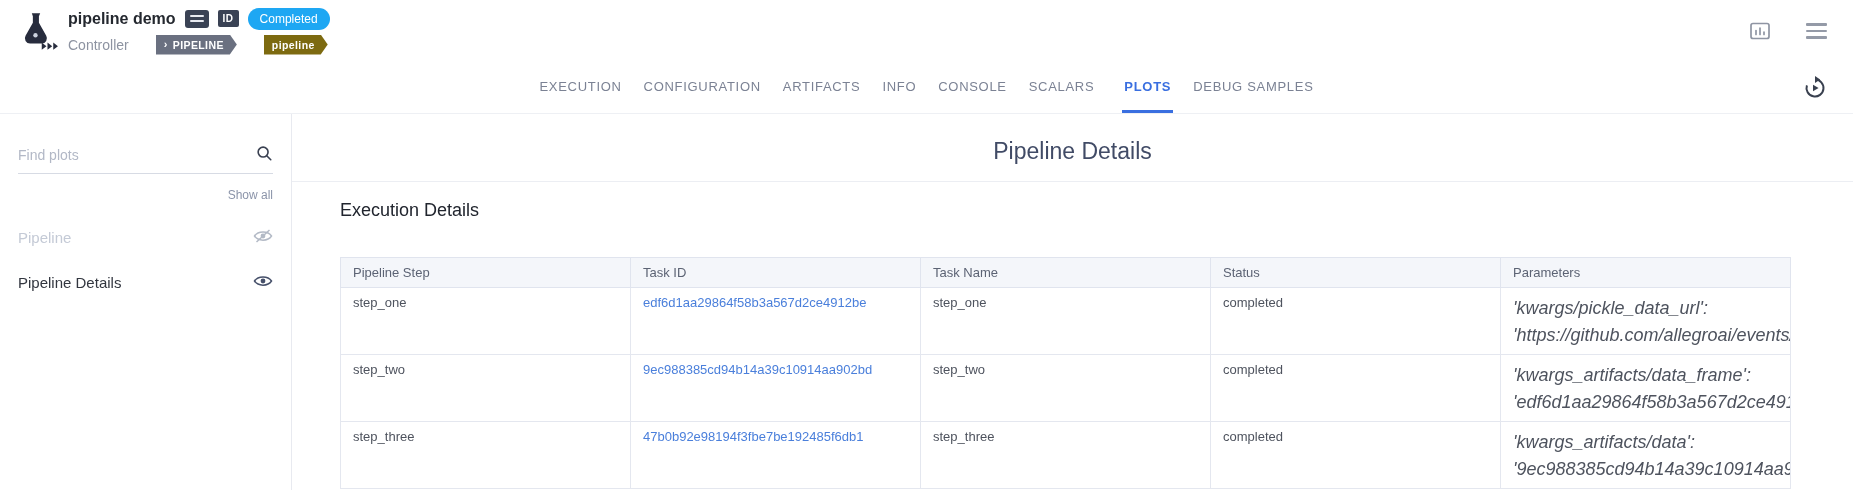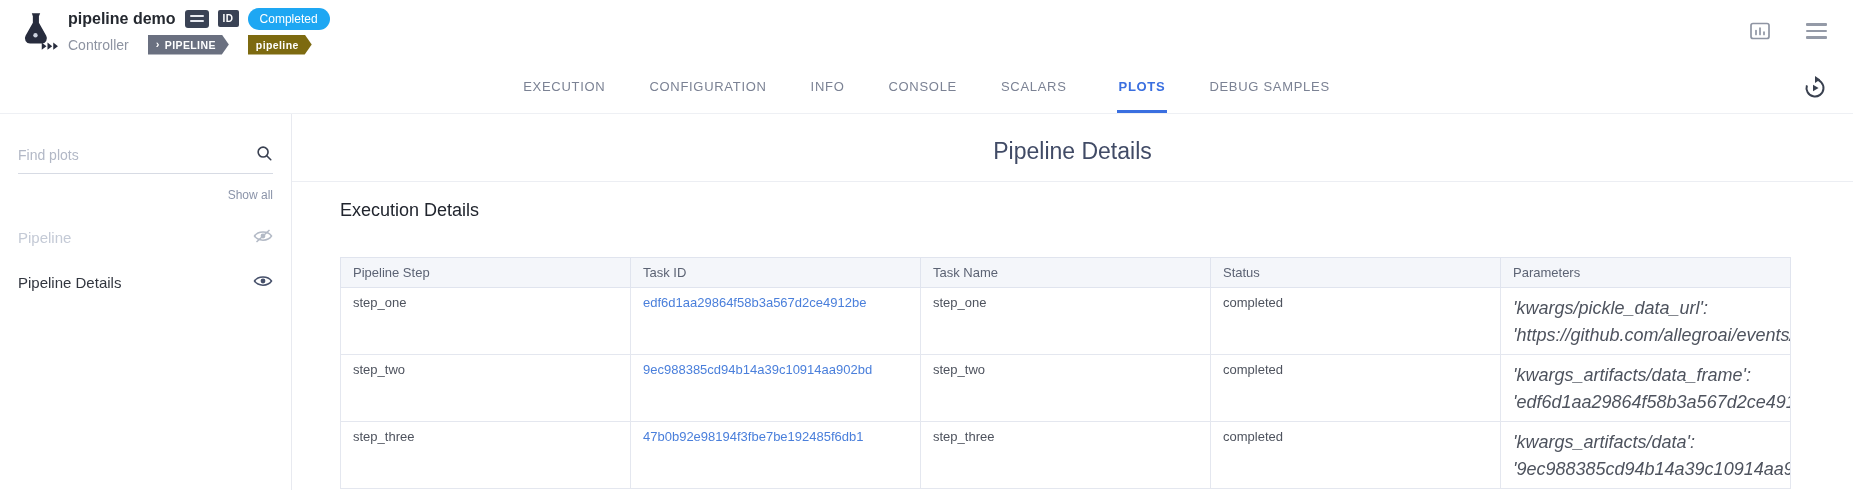--- a/index.html
+++ b/index.html
@@ -18,34 +18,34 @@
   .title-block { margin-left:8px; }
   .title-row { display:flex; align-items:center; gap:9px; }
   .app-title { font-size:16px; font-weight:700; color:#24282f; }
   .console-icon { width:24px; height:18px; background:#3a4254; border-radius:3px; position:relative; cursor:pointer; }
   .console-icon::before, .console-icon::after {
     content:""; position:absolute; left:5px; right:5px; height:2px; background:#e8eaf0; border-radius:1px;
   }
   .console-icon::before { top:5px; } .console-icon::after { top:10px; }
   .id-badge { background:#3a4254; color:#fff; font-size:10px; font-weight:700; padding:3px 5px; border-radius:2px; cursor:pointer; letter-spacing:.5px; }
   .status-pill { background:#1ea7f3; color:#fff; font-size:12px; padding:4px 12px; border-radius:12px; }
-  .subtitle-row { display:flex; align-items:center; gap:19px; margin-top:5px; }
+  .subtitle-row { display:flex; align-items:center; gap:27px; margin-top:5px; }
   .subtitle { font-size:14px; color:#8d93a1; }
   .tag { color:#fff; font-size:10.5px; font-weight:600; letter-spacing:.4px; padding:4px 13px 4px 8px; display:inline-flex; align-items:center; gap:5px;
          clip-path:polygon(0 0, calc(100% - 7px) 0, 100% 50%, calc(100% - 7px) 100%, 0 100%); }
   .tag .chev { font-size:11px; font-weight:700; line-height:1; }
   .tag-gray { background:#6a7080; }
   .tag-gold { background:#7d6a10; }
   .topbar-right { margin-left:auto; display:flex; align-items:center; gap:34px; }
   .icon-btn { cursor:pointer; display:flex; align-items:center; justify-content:center; }
   .menu-icon { display:flex; flex-direction:column; gap:4px; }
   .menu-icon span { display:block; width:21px; height:2.4px; background:#949aa7; border-radius:1px; }
 
   
-  .tabbar { height:52px; flex:0 0 auto; display:flex; align-items:stretch; justify-content:center; gap:40px; position:relative; border-bottom:1px solid #eef0f4; background:#fff; }
+  .tabbar { height:52px; flex:0 0 auto; display:flex; align-items:stretch; justify-content:center; gap:18px; position:relative; border-bottom:1px solid #eef0f4; background:#fff; }
   .tab { display:flex; align-items:center; font-size:13px; font-weight:500; letter-spacing:.7px; color:#7b8294; cursor:pointer; border-bottom:3px solid transparent; padding:0 2px; }
   .tab.active { color:#3a6fe0; font-weight:700; border-bottom-color:#3a6fe0;margin-left:8px; }
   .refresh-btn { position:absolute; right:26px; top:50%; transform:translateY(-50%); }
 
   
   .content { flex:1 1 auto; display:flex; min-height:0; background:#fafbfd; }
 
   .sidebar { width:292px; flex:0 0 auto; background:#fff; border-right:1px solid #e8eaf0; padding:30px 18px 0 18px; }
   .search-wrap { display:flex; align-items:center; border-bottom:1px solid #d7dbe4; padding-bottom:7px; }
   .search-input { border:none; outline:none; flex:1; font-size:14px; color:#1d4ed8; font-family:"Liberation Sans", sans-serif; background:transparent; }
@@ -115,20 +115,21 @@
           <span></span>
           <span></span>
           <span></span>
         </span>
     </div>
   </header>
 
   <nav class="tabbar">
     <div class="tab">EXECUTION</div>
     <div class="tab">CONFIGURATION</div>
+    <div class="tab">ARTIFACTS</div>
     <div class="tab">INFO</div>
     <div class="tab">CONSOLE</div>
     <div class="tab">SCALARS</div>
     <div class="tab active">PLOTS</div>
     <div class="tab">DEBUG SAMPLES</div>
     <span class="icon-btn refresh-btn">
       <svg width="24" height="24" viewBox="0 0 24 24">
         <path d="M12 3.5 a8.5 8.5 0 1 1 -8.1 5.9" fill="none" stroke="#39404f" stroke-width="2"></path>
         <path d="M12 0 l5.2 3.5 -5.2 3.5 z" fill="#39404f"></path>
         <path d="M10 8.8 l5.6 3.2 -5.6 3.2 z" fill="#39404f"></path>

